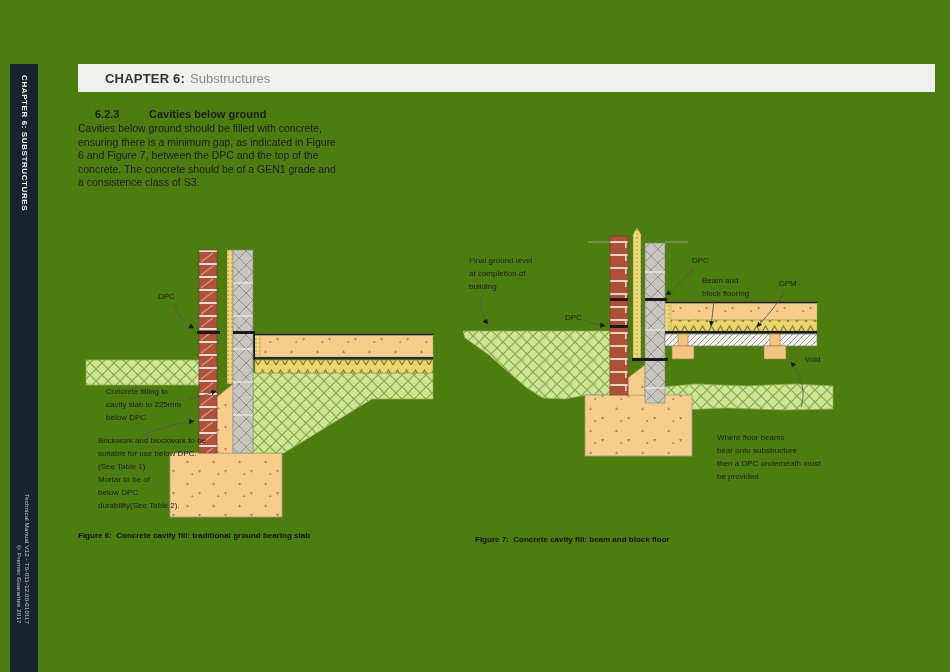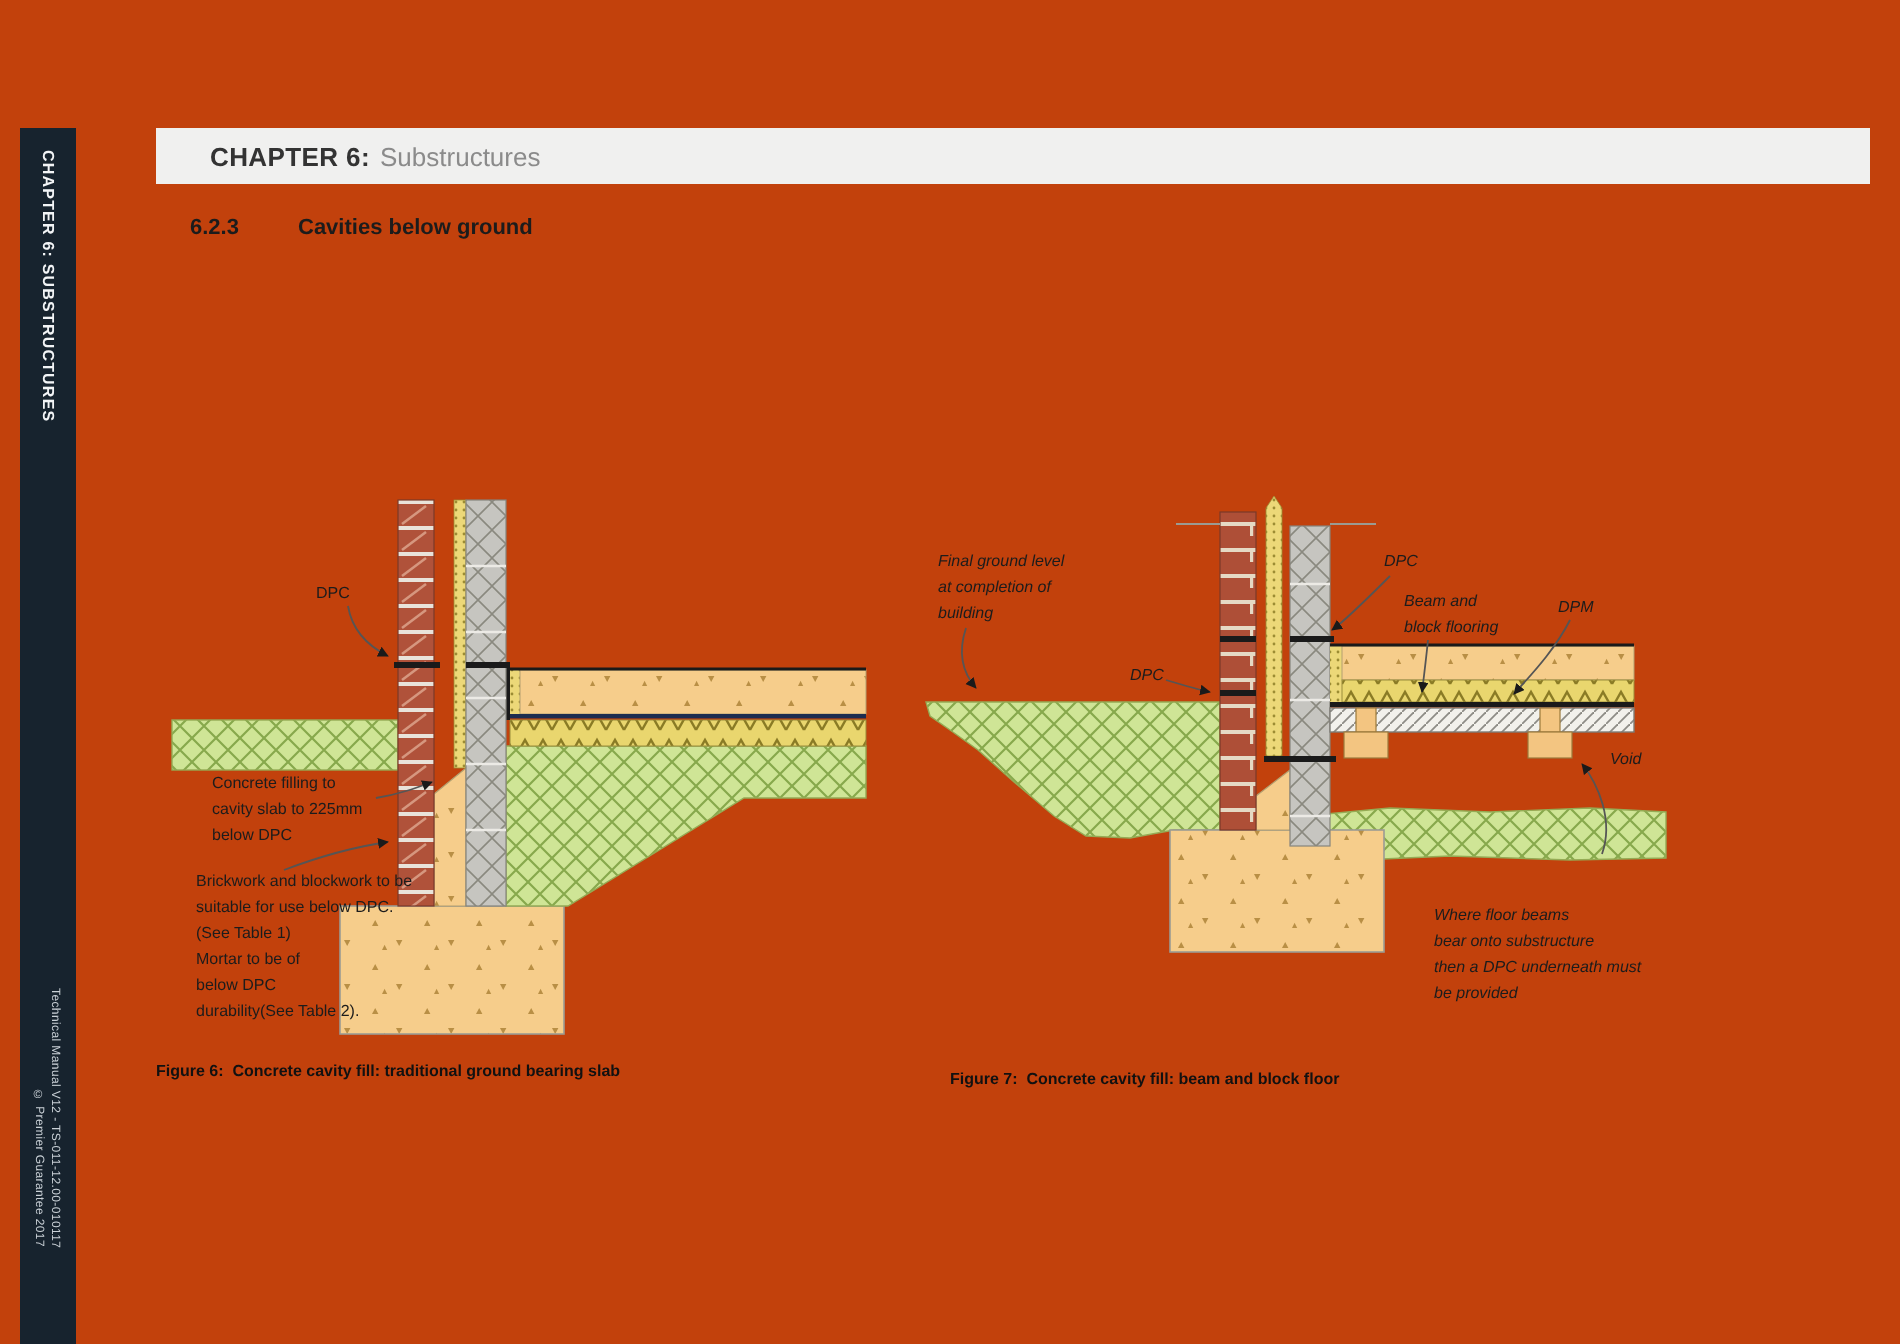--- a/index.html
+++ b/index.html
@@ -1,16 +1,16 @@
 <!DOCTYPE html>
 <html><head>
 <meta charset="utf-8">
 <style>
   html,body{margin:0;padding:0;background:#fff;}
-  .page{position:relative;width:950px;height:672px;background:#c2410c;overflow:hidden;
+  .page{position:relative;width:950px;height:672px;background:#4d7c0f;overflow:hidden;
         font-family:"Liberation Sans",sans-serif;color:#222;}
 
   
   .spine{position:absolute;left:10px;top:64px;width:28px;height:608px;background:#17232e;}
   .spine-chapter{position:absolute;top:11px;left:50%;transform:translateX(-50%);
         writing-mode:vertical-rl;color:#f2f4f6;font-size:8px;font-weight:bold;
         letter-spacing:.6px;white-space:nowrap;}
   .spine-meta1{position:absolute;bottom:48px;left:14px;writing-mode:vertical-rl;
         color:#c9d0d6;font-size:6px;white-space:nowrap;letter-spacing:.2px;}
   .spine-meta2{position:absolute;bottom:48px;left:6px;writing-mode:vertical-rl;
@@ -24,21 +24,21 @@
 
   
   .sec-head{position:absolute;left:78px;top:108px;font-size:11px;font-weight:bold;color:#1c1c1c;padding-left:17px;}
   .sec-num{display:inline-block;width:54px;}
   .sec-body{position:absolute;left:78px;top:122px;width:300px;font-size:10.5px;
         line-height:13.5px;color:#1c1c1c;white-space:pre-line;}
 
   
   .fig{position:absolute;}
   .fig6{left:78px;top:237px;width:356px;height:290px;}
-  .fig7{left:455px;top:248px;width:380px;height:235px;font-style:italic;}
+  .fig7{left:455px;top:228px;width:380px;height:235px;}
   .fig svg{position:absolute;left:0;top:0;}
   .fig-label{position:absolute;font-size:8px;line-height:13px;color:#1c1c1c;white-space:pre-line;}
   .caption{position:absolute;font-size:8px;font-weight:bold;color:#111;white-space:pre;}
   .cap6{left:78px;top:531px;}
   .cap7{left:475px;top:535px;}
 
   
   .f6-dpc{left:80px;top:53px;}
   .f6-fill{left:28px;top:148px;}
   .f6-brickwork{left:20px;top:197px;}
@@ -64,20 +64,25 @@
   </div>
 
   <div class="hdrbar">
     <span class="hdr-chapter">CHAPTER 6:</span>
     <span class="hdr-title">Substructures</span>
   </div>
 
   <div class="sec-head">
     <span class="sec-num">6.2.3</span><span>Cavities below ground</span>
   </div>
+  <div class="sec-body">Cavities below ground should be filled with concrete,
+ensuring there is a minimum gap, as indicated in Figure
+6 and Figure 7, between the DPC and the top of the
+concrete. The concrete should be of a GEN1 grade and
+a consistence class of S3.</div>
 
   <div class="fig fig6">
     <svg width="356" height="290" viewBox="0 0 356 290">
       <defs>
         <pattern id="f6-brick" width="20" height="13" patternUnits="userSpaceOnUse">
           <rect width="20" height="13" fill="#b0523a"></rect>
           <line x1="0" y1="1" x2="20" y2="1" stroke="#e9e3da" stroke-width="2"></line>
           <line x1="3" y1="12" x2="15" y2="3" stroke="#d6977f" stroke-width="1.3"></line>
         </pattern>
         <pattern id="f6-block" width="14" height="14" patternUnits="userSpaceOnUse">

